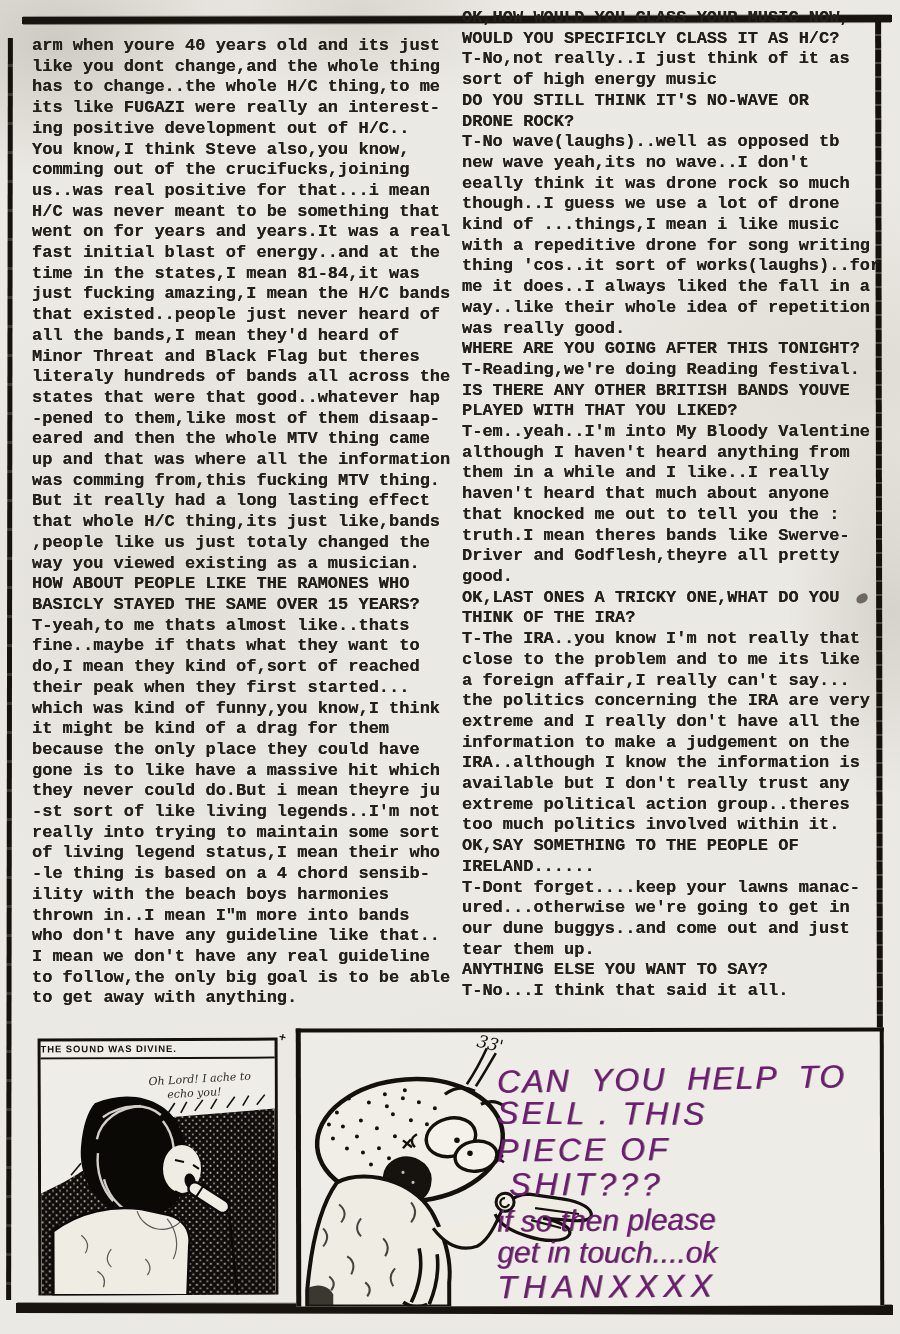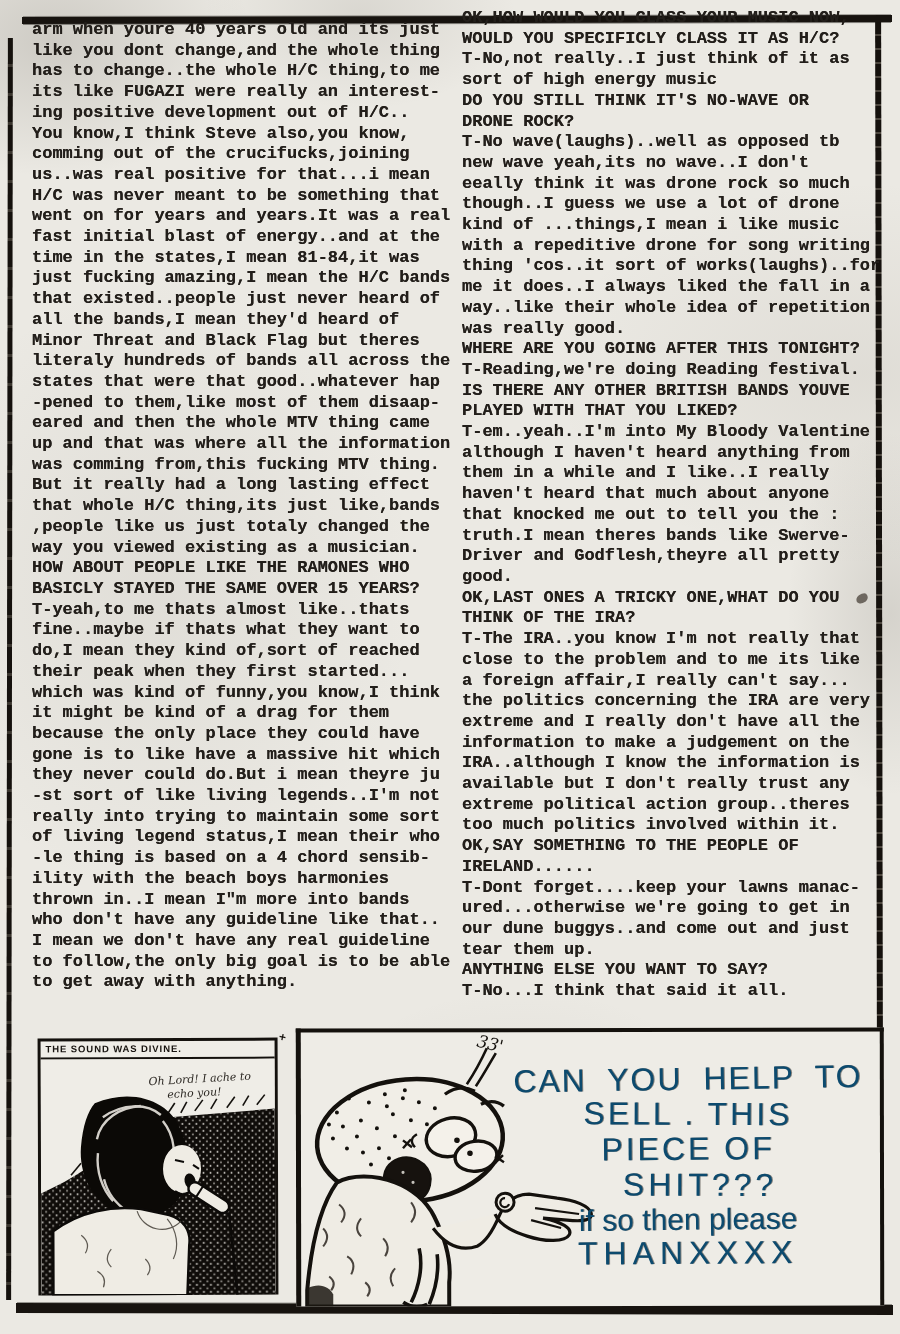--- a/index.html
+++ b/index.html
@@ -25,34 +25,34 @@
     background:repeating-linear-gradient(180deg,#15110d 0 12px,#4d473f 12px 14px);transform:rotate(-.1deg);}
   .frame-bottom{left:16px;top:1304px;width:877px;height:10px;transform:rotate(.12deg);
     box-shadow:0 -2px 0 -1px rgba(23,19,15,.4);}
   
   pre.col{
     position:absolute;margin:0;white-space:pre;
     font-family:"Liberation Mono", monospace;font-weight:700;
     font-size:17px;line-height:20.7px;color:#221e1a;
     text-shadow:0 0 .6px rgba(34,30,26,.85);
   }
-  .col-left{left:32px;top:20px;}
+  .col-left{left:32px;top:36px;}
   .col-right{left:462px;top:8px;}
   
   .panel-singer{position:absolute;left:38px;top:1038px;width:240px;height:257px;
     box-sizing:border-box;border:3px solid #14110d;background:#efede7;transform:rotate(-.2deg);}
   .panel-singer .caption{height:16px;line-height:15px;border-bottom:2px solid #14110d;
-    font-size:9.5px;font-weight:700;letter-spacing:.9px;color:#17130f;padding-left:5px;
+    font-size:9.5px;font-weight:700;letter-spacing:.9px;color:#17130f;
     font-family:"Liberation Sans",sans-serif;}
   
   .panel-plea{position:absolute;left:296px;top:1028px;width:588px;height:278px;
     box-sizing:border-box;border:4px solid #14110d;border-left-width:5px;border-bottom:none;
     background:#eeece6;transform:rotate(-.1deg);}
-  .plea-text{position:absolute;left:196px;top:30px;width:382px;text-align:center;
-    color:#0c4a6e;text-shadow:1px 0 0 rgba(24,20,16,.5);}
+  .plea-text{position:absolute;left:196px;top:30px;width:382px;text-align:left;
+    color:#701a75;text-shadow:1px 0 0 rgba(24,20,16,.5);font-style:italic;}
   .plea-line{line-height:1.1;}
   .pl1{font-size:32px;letter-spacing:2px;word-spacing:10px;transform:rotate(-.8deg);}
   .pl2{font-size:32px;letter-spacing:3px;transform:rotate(.4deg);}
   .pl3{font-size:32px;letter-spacing:3px;transform:rotate(-.4deg);}
   .pl4{font-size:32px;letter-spacing:4px;transform:translateX(12px) rotate(.3deg);}
   .pl5{font-size:30px;letter-spacing:0;transform:rotate(-.5deg);}
   .pl6{font-size:30px;letter-spacing:0;transform:rotate(.2deg);}
   .pl7{font-size:32px;letter-spacing:6px;transform:rotate(-.3deg);}
   .reg-mark{position:absolute;left:279px;top:1030px;font-size:12px;font-weight:700;color:#17130f;transform:rotate(12deg);}
   .smudge{position:absolute;left:856px;top:594px;width:12px;height:9px;background:#494139;
@@ -330,17 +330,18 @@
         <path d="M104,270 q12,8 24,2"></path>
       </g>
     </svg>
 
     <div class="plea-text">
       <div class="plea-line pl1">CAN YOU HELP TO</div>
       <div class="plea-line pl2">SELL . THIS</div>
       <div class="plea-line pl3">PIECE OF</div>
       <div class="plea-line pl4">SHIT???</div>
       <div class="plea-line pl5">if so then please</div>
+      <div class="plea-line pl6">get in touch....ok</div>
       <div class="plea-line pl7">THANXXXX</div>
     </div>
   </div>
 
 </div>
 
 </body></html>

